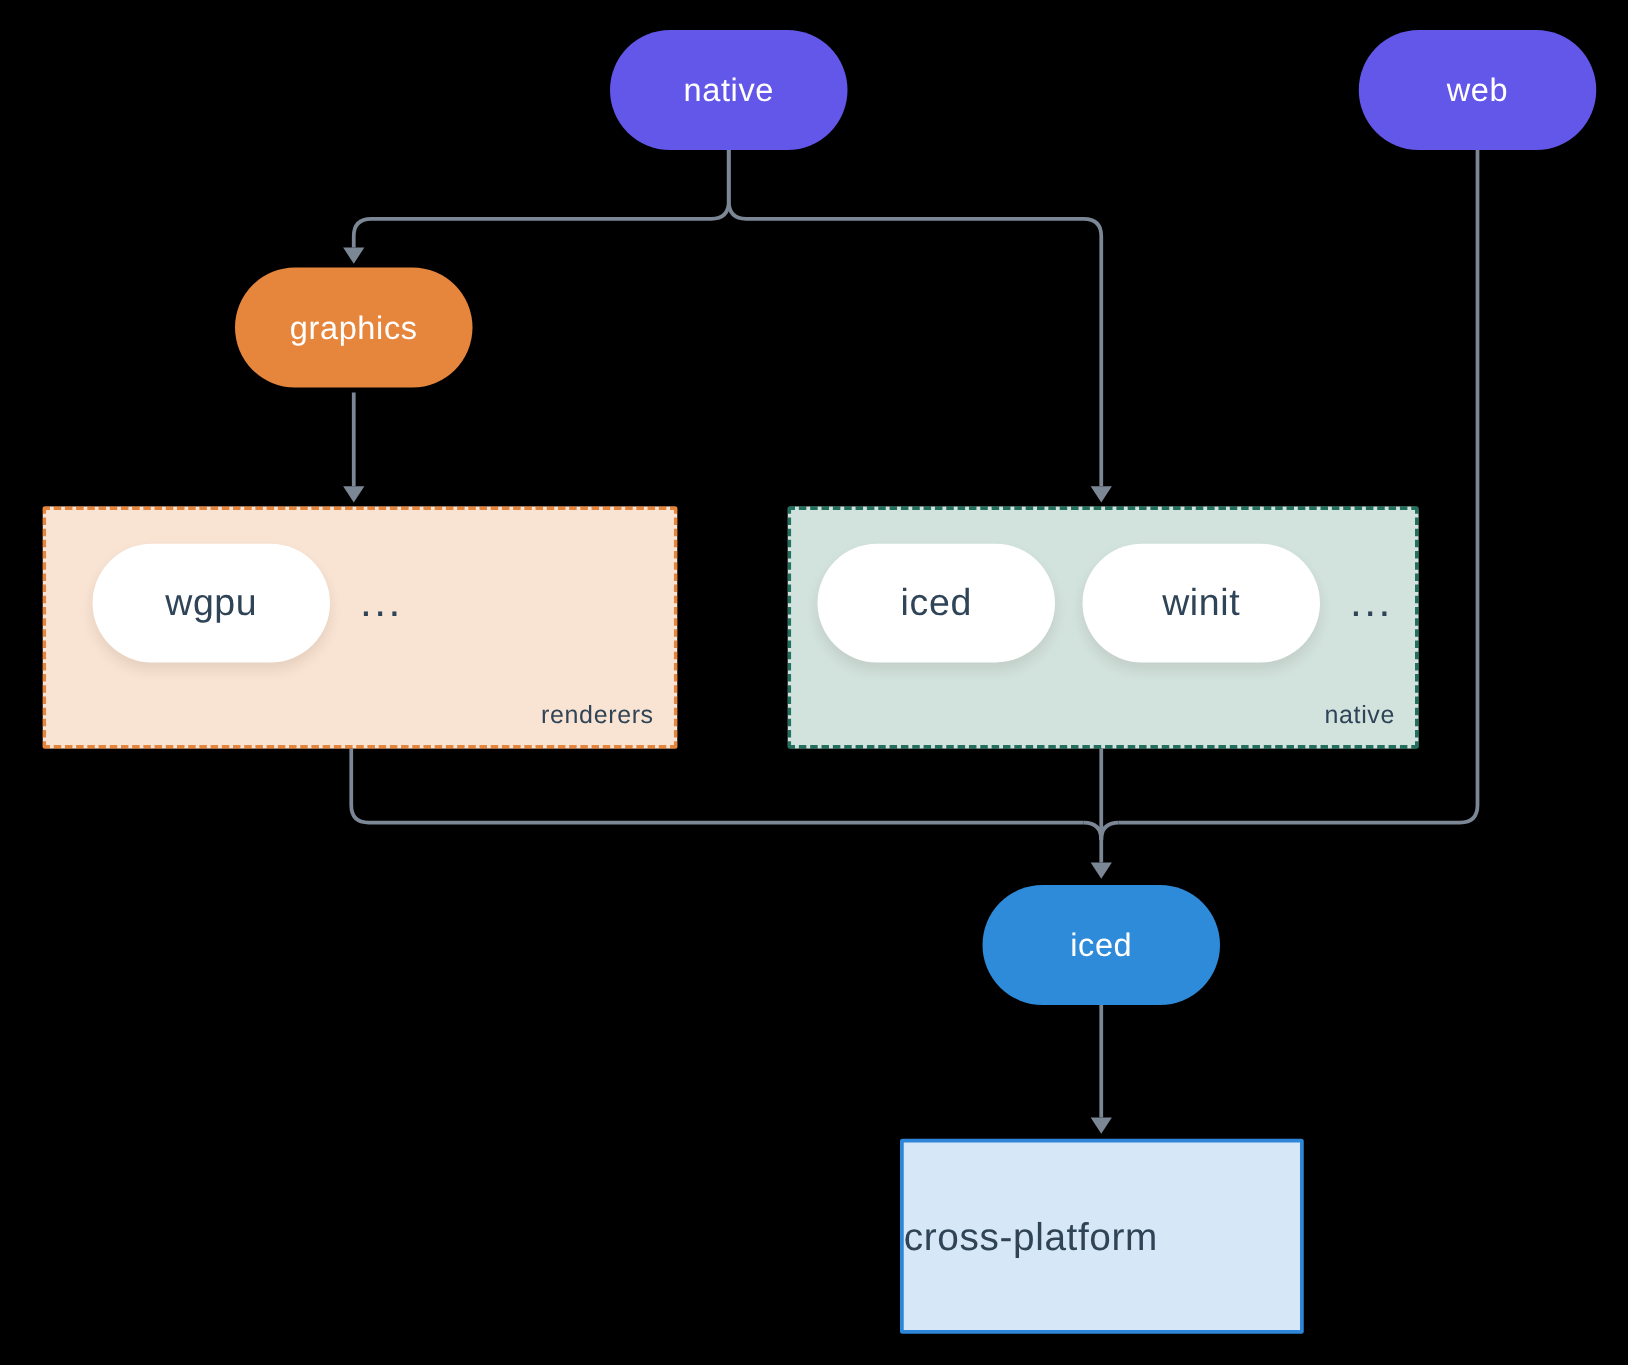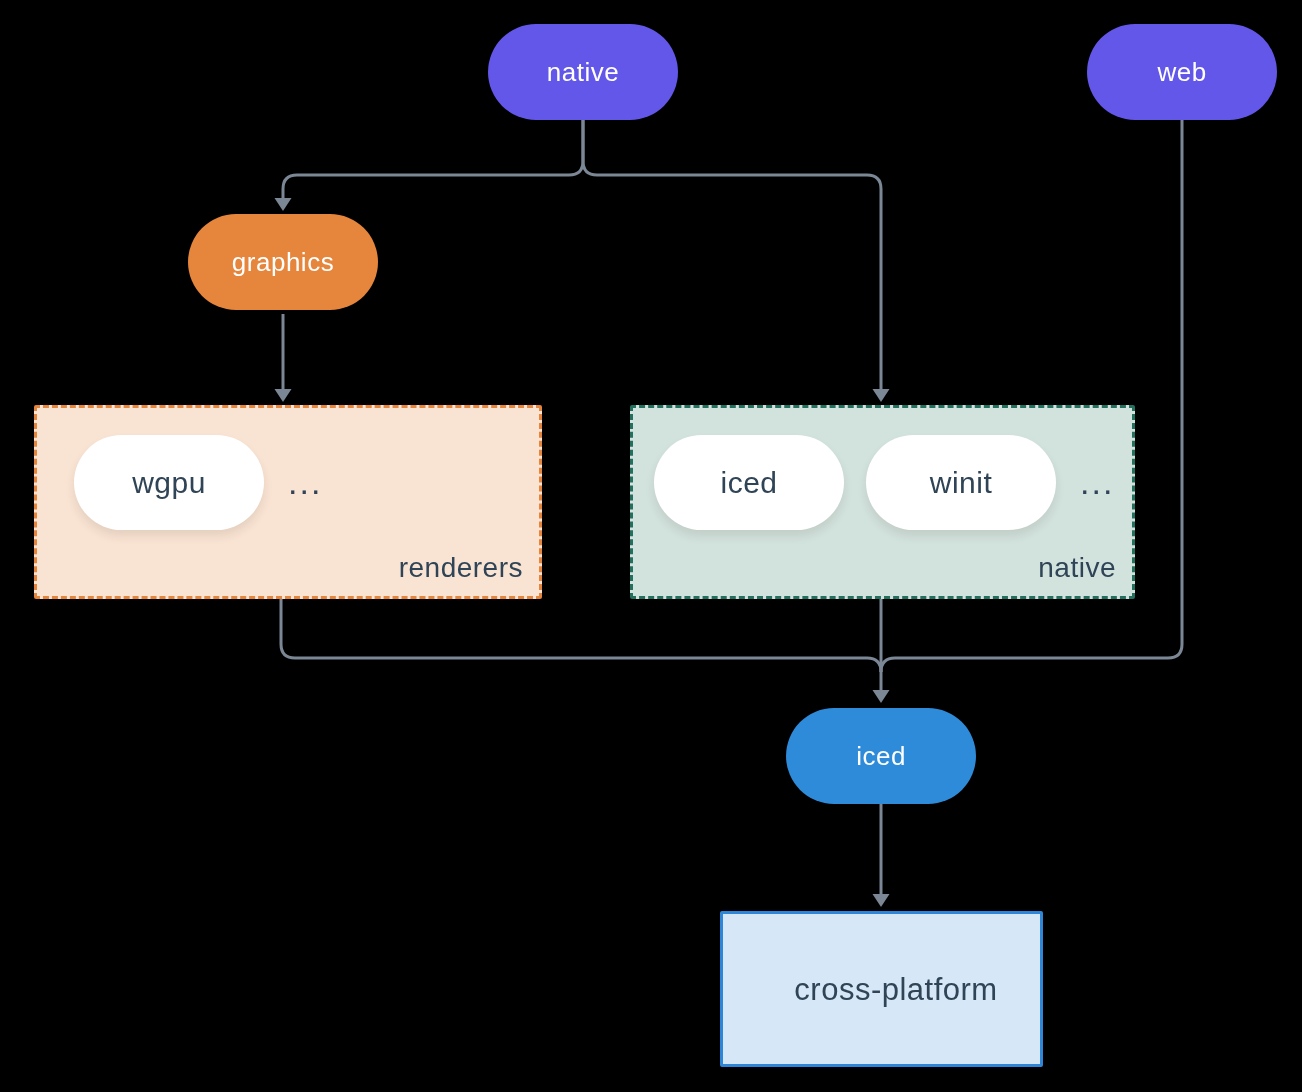--- a/index.html
+++ b/index.html
@@ -73,44 +73,43 @@
   .ellipsis {
     font-size: 34px;
     color: #2f4456;
     letter-spacing: 2px;
     margin-left: 2px;
   }
   .group-label {
     position: absolute;
     right: 16px;
     bottom: 12px;
-    font-size: 28px;
+    font-size: 20px;
     color: #2f4456;
     letter-spacing: 0.5px;
   }
   .app-box {
     position: absolute;
     left: 720px;
     top: 911px;
     width: 323px;
     height: 156px;
     box-sizing: border-box;
     background: #d6e8f7;
     border: 3px solid #2e86d8;
     border-radius: 2px;
     display: flex;
     flex-direction: column;
-    align-items: center;
+    align-items: flex-start;
     justify-content: center;
     font-size: 31px;
     line-height: 47px;
     color: #2f4456;
     letter-spacing: 0.5px;
     text-align: center;
-    padding-left: 29px;
   }
 </style>
 </head>
 <body>
 
 <div class="canvas">
 
   <svg class="edges" viewBox="0 0 1302 1092" xmlns="http://www.w3.org/2000/svg">
     <g stroke="#7b8795" stroke-width="3" fill="none">
       <path d="M583 120 L583 161 Q583 175 569 175 L297 175 Q283 175 283 189 L283 198"></path>

